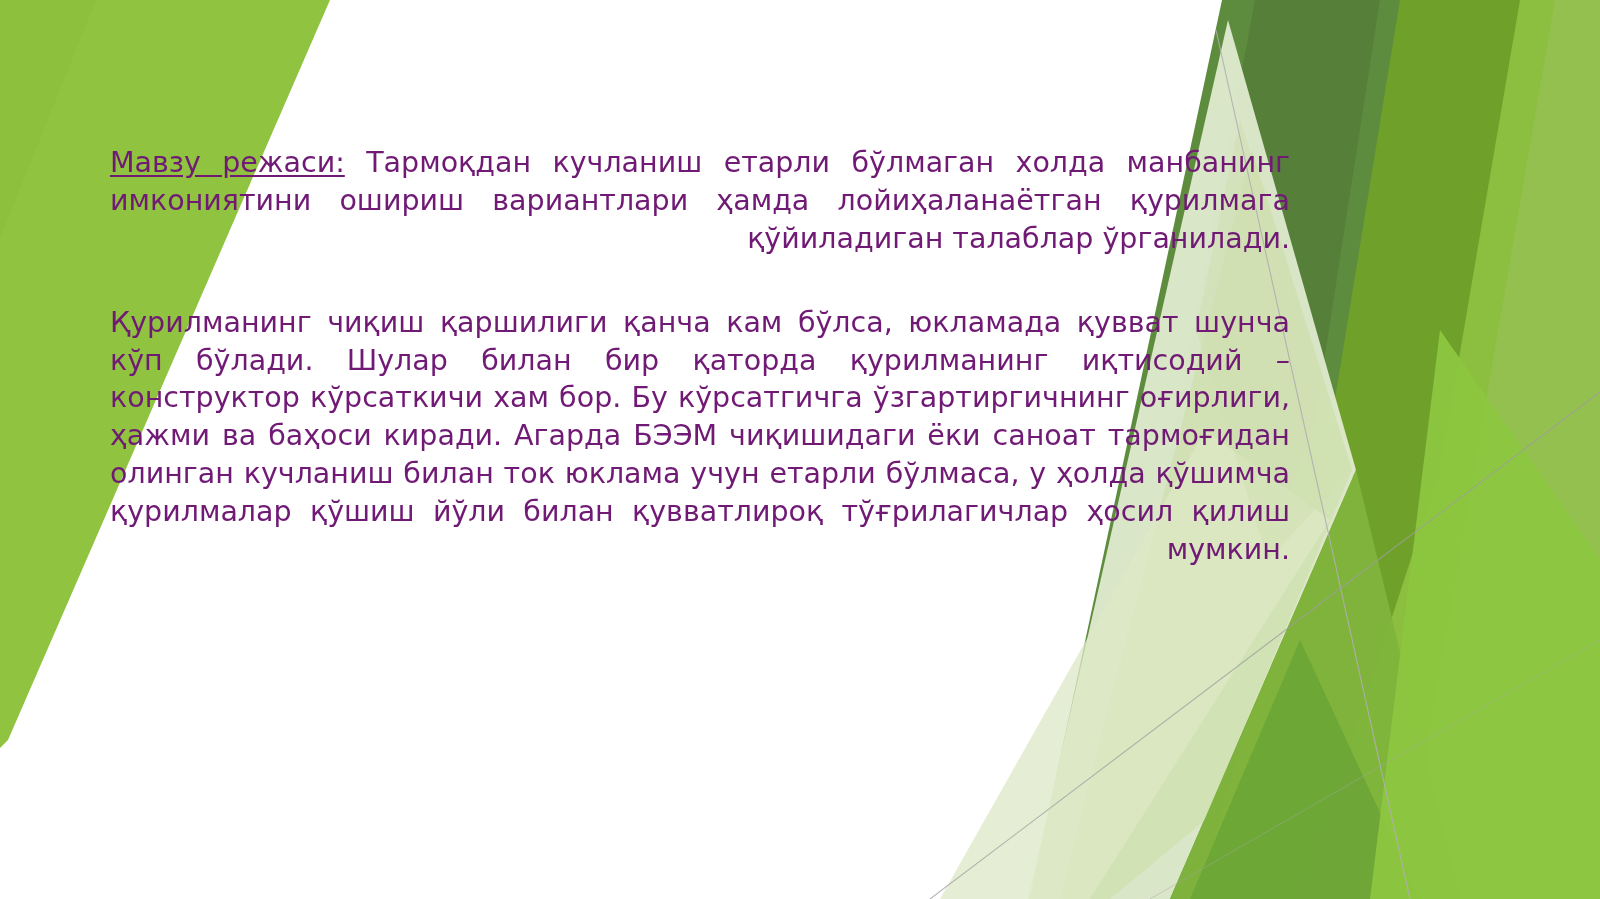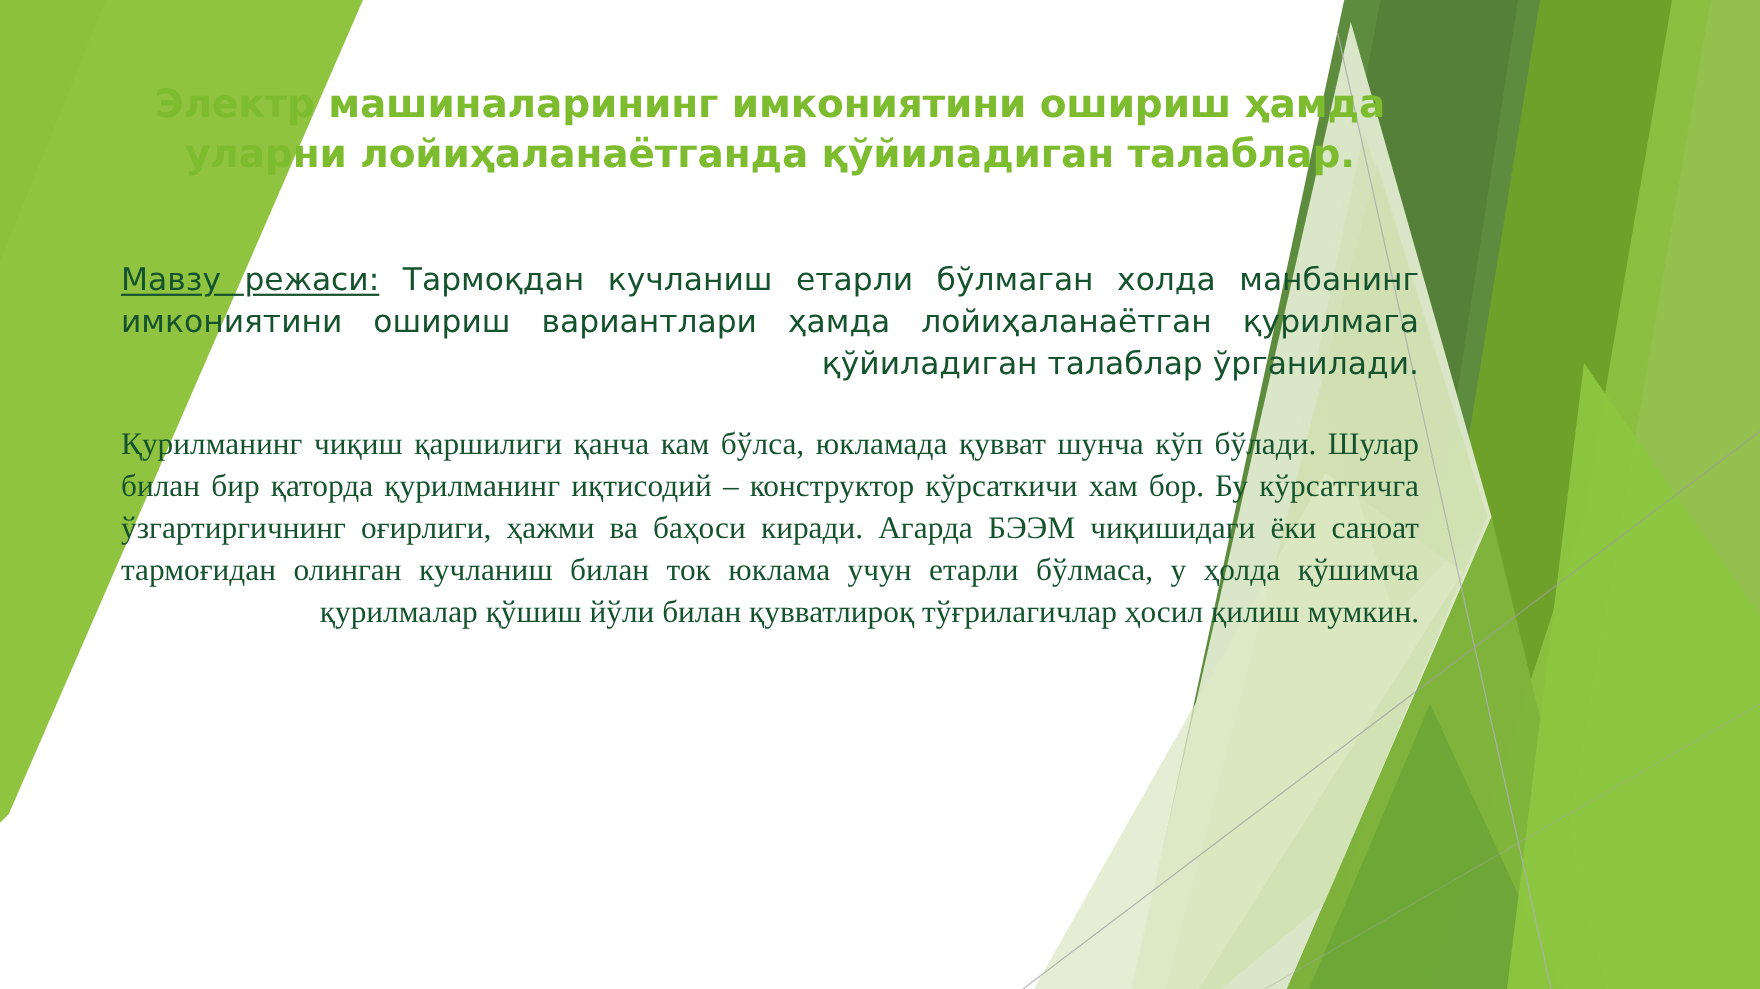--- a/index.html
+++ b/index.html
@@ -37,29 +37,29 @@
     line-height: 1.30;
     text-align: center;
     color: #7DBB2F;
     letter-spacing: -0.15px;
     margin: 0 0 0 0;
     padding: 0 12px;
   }
   .body-par {
     font-size: 28.5px;
     line-height: 1.33;
-    color: #14532d;
+    color: #701a75;
     text-align: justify;
     text-align-last: right;
     margin: 0;
     padding: 0;
   }
   #par-mavzu { margin-top: 72px; }
   #par-tayanch { margin-top: 30px; }
-  #par-main { margin-top: 36px; font-family: Liberation Serif, serif; }
+  #par-main { margin-top: 46px; }
   .lead-underline {
     text-decoration: underline;
     text-underline-offset: 3px;
   }
 </style>
 </head>
 <body>
 
 <div id="slide">
 
@@ -91,21 +91,20 @@
 
     <polygon points="1240,120 1352,470 1268,560 1196,330" fill="#CFE0B0" opacity="0.55"></polygon>
 
     <line x1="1216" y1="30" x2="1410" y2="899" stroke="#AFAFAF" stroke-width="1.1" opacity="0.9"></line>
     <line x1="930" y1="899" x2="1600" y2="392" stroke="#9E9E9E" stroke-width="1.1" opacity="0.75"></line>
     <line x1="1150" y1="899" x2="1600" y2="640" stroke="#A5A5A5" stroke-width="1" opacity="0.45"></line>
   </svg>
 
   <div id="content">
 
-    <h1 id="slide-title">Электр машиналарининг имкониятини ошириш ҳамда уларни лойиҳаланаётганда қўйиладиган талаблар.</h1>
 
     <p class="body-par" id="par-mavzu">
       <span class="lead-underline">Мавзу режаси:</span><span> Тармоқдан кучланиш етарли бўлмаган холда манбанинг имкониятини ошириш вариантлари ҳамда лойиҳаланаётган қурилмага қўйиладиган талаблар ўрганилади.</span>
     </p>
 
 
     <p class="body-par" id="par-main">Қурилманинг чиқиш қаршилиги қанча кам бўлса, юкламада қувват шунча кўп бўлади. Шулар билан бир қаторда қурилманинг иқтисодий – конструктор кўрсаткичи хам бор. Бу кўрсатгичга ўзгартиргичнинг оғирлиги, ҳажми ва баҳоси киради. Агарда БЭЭМ чиқишидаги ёки саноат тармоғидан олинган кучланиш билан ток юклама учун етарли бўлмаса, у ҳолда қўшимча қурилмалар қўшиш йўли билан қувватлироқ тўғрилагичлар ҳосил қилиш мумкин.</p>
 
   </div>
 </div>

